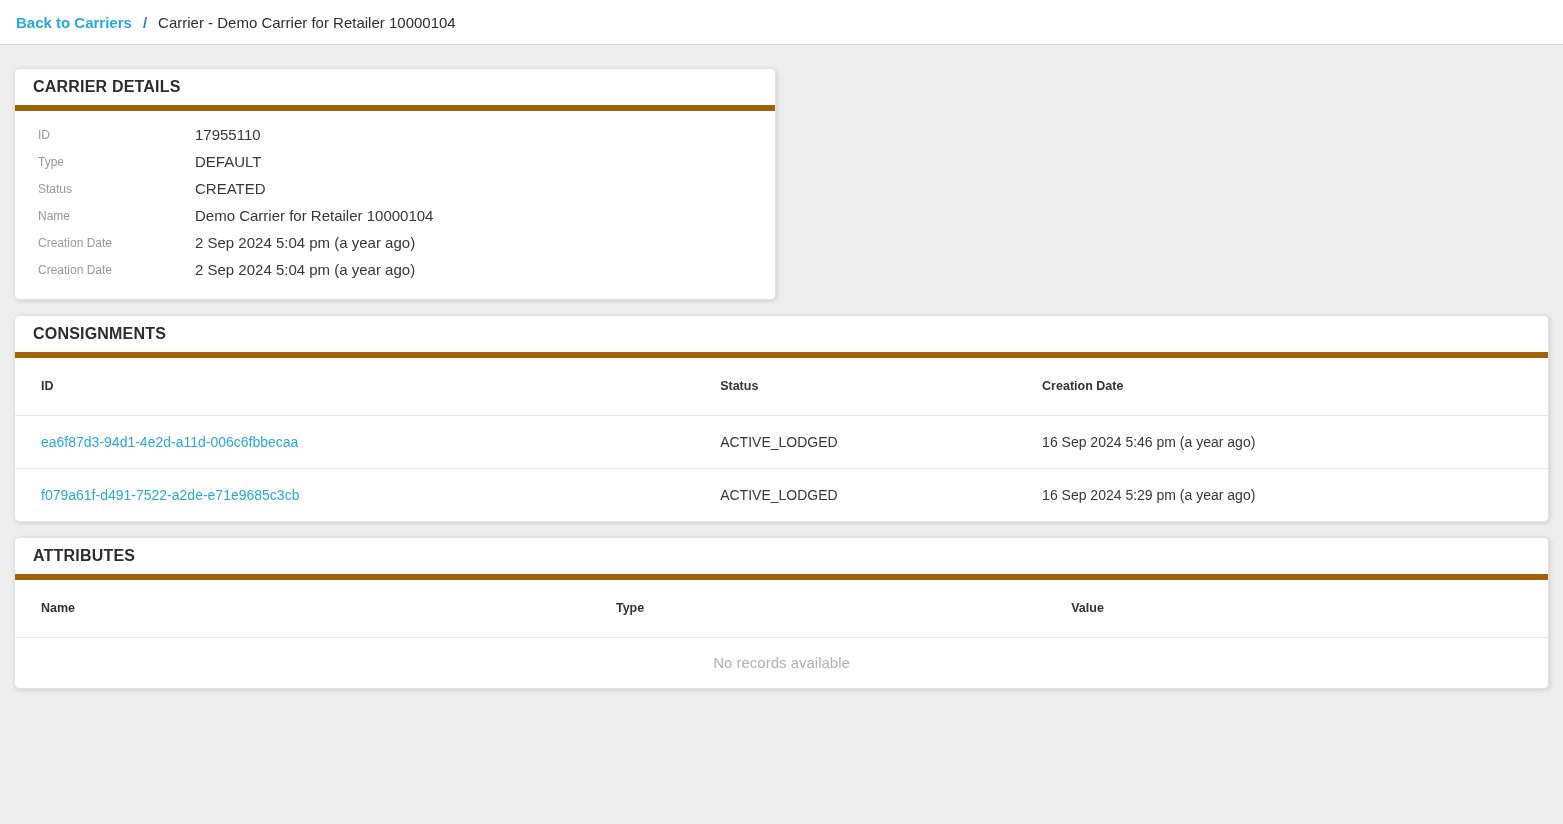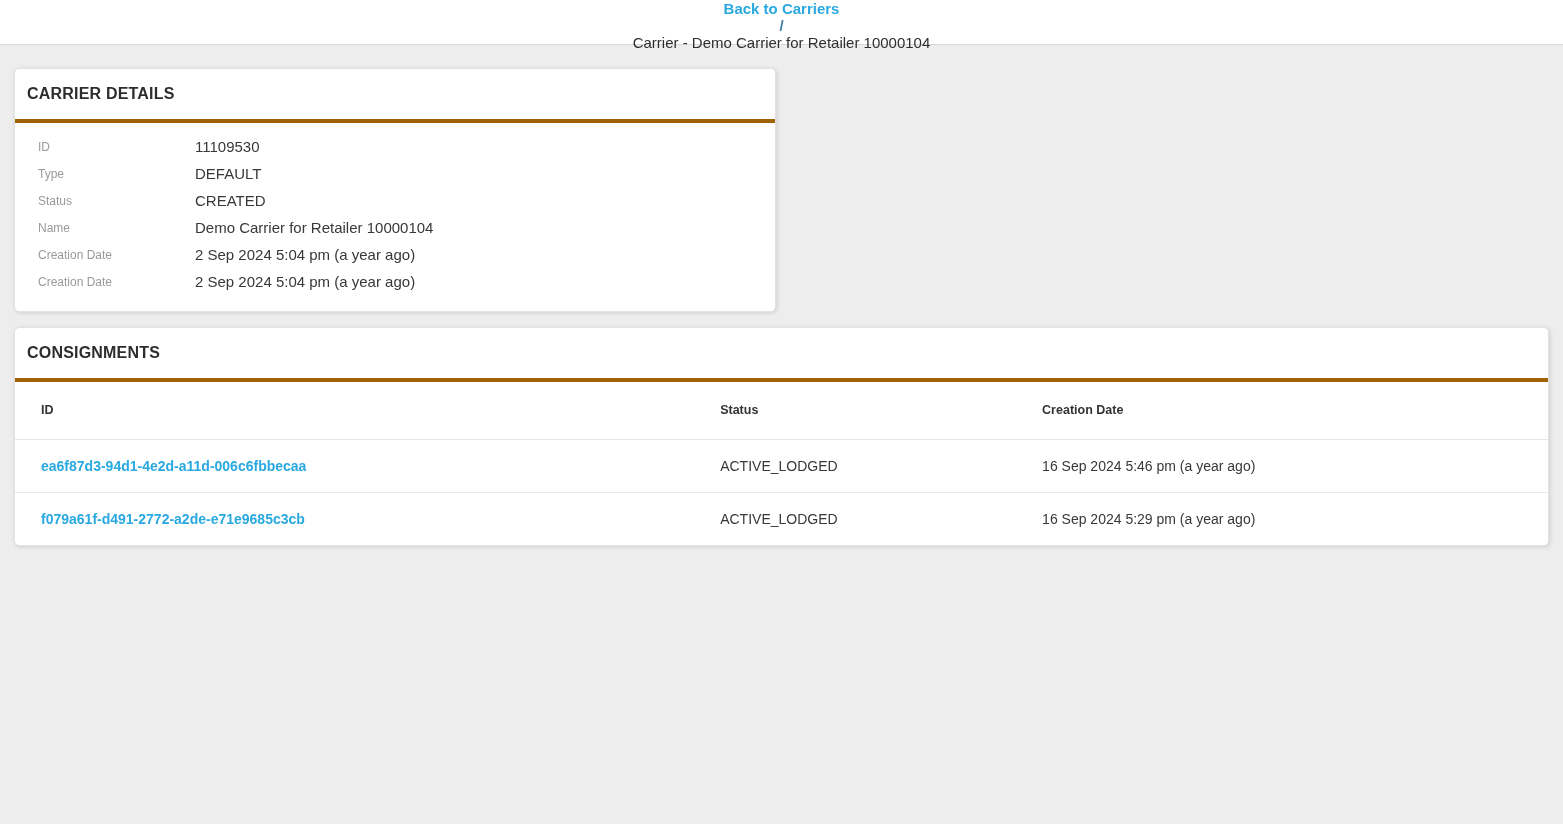--- a/index.html
+++ b/index.html
@@ -14,21 +14,20 @@
     overflow: hidden;
   }
   
   .topbar {
     height: 45px;
     background: #ffffff;
     border-bottom: 1px solid #d9d9d9;
     display: flex;
     align-items: center;
     padding: 0 16px;
-    flex-direction: column;
   }
   .breadcrumb-link {
     color: #29a9e0;
     font-size: 15px;
     font-weight: bold;
     text-decoration: none;
     cursor: pointer;
     white-space: nowrap;
   }
   .breadcrumb-sep {
@@ -48,25 +47,25 @@
   .card {
     background: #ffffff;
     border: 1px solid #e2e2e2;
     border-radius: 5px;
     box-shadow: 1px 1px 4px rgba(0,0,0,0.13);
     margin-bottom: 15px;
     overflow: hidden;
   }
   .card.details-card { width: 762px; }
   .card-header {
-    height: 54px;
+    height: 42px;
     display: flex;
     align-items: center;
-    padding: 0 12px;
-    border-bottom: 4px solid #a16207;
+    padding: 0 18px;
+    border-bottom: 6px solid #a16207;
     font-size: 16px;
     font-weight: bold;
     color: #2d2d2d;
     letter-spacing: 0.2px;
   }
   
   .details-body { padding: 10px 0 16px 0; }
   .detail-row {
     display: flex;
     align-items: center;
@@ -103,21 +102,20 @@
     color: #383838;
     height: 53px;
     padding: 0;
   }
   tbody tr:not(:last-child) td { border-bottom: 1px solid #e9e9e9; }
   th.first-col, td.first-col { padding-left: 26px; }
   .cell-link {
     color: #29a9e0;
     text-decoration: none;
     cursor: pointer;
-    font-weight: bold;
   }
   td.empty-cell {
     text-align: center;
     color: #b2b2b2;
     font-size: 15px;
     height: 51px;
   }
   
   .consignments-table col.c-id   { width: 46%; }
   .consignments-table col.c-st   { width: 21%; }
@@ -135,21 +133,21 @@
   <span class="breadcrumb-title">Carrier - Demo Carrier for Retailer 10000104</span>
 </div>
 
 <div class="page">
 
   <section class="card details-card">
     <div class="card-header">CARRIER DETAILS</div>
     <div class="details-body">
       <div class="detail-row">
         <div class="detail-label">ID</div>
-        <div class="detail-value">11109530</div>
+        <div class="detail-value">17955110</div>
       </div>
       <div class="detail-row">
         <div class="detail-label">Type</div>
         <div class="detail-value">DEFAULT</div>
       </div>
       <div class="detail-row">
         <div class="detail-label">Status</div>
         <div class="detail-value">CREATED</div>
       </div>
       <div class="detail-row">
@@ -185,23 +183,45 @@
       <tbody>
         <tr>
           <td class="first-col">
             <a class="cell-link">ea6f87d3-94d1-4e2d-a11d-006c6fbbecaa</a>
           </td>
           <td>ACTIVE_LODGED</td>
           <td>16 Sep 2024 5:46 pm (a year ago)</td>
         </tr>
         <tr>
           <td class="first-col">
-            <a class="cell-link">f079a61f-d491-2772-a2de-e71e9685c3cb</a>
+            <a class="cell-link">f079a61f-d491-7522-a2de-e71e9685c3cb</a>
           </td>
           <td>ACTIVE_LODGED</td>
           <td>16 Sep 2024 5:29 pm (a year ago)</td>
         </tr>
       </tbody>
     </table>
   </section>
 
+  <section class="card">
+    <div class="card-header">ATTRIBUTES</div>
+    <table class="attributes-table">
+      <colgroup>
+          <col class="a-name">
+          <col class="a-type">
+          <col class="a-value">
+        </colgroup>
+      <thead>
+        <tr>
+          <th class="first-col">Name</th>
+          <th>Type</th>
+          <th>Value</th>
+        </tr>
+      </thead>
+      <tbody>
+        <tr>
+          <td class="empty-cell" colspan="3">No records available</td>
+        </tr>
+      </tbody>
+    </table>
+  </section>
 
 </div>
 
 </body></html>

